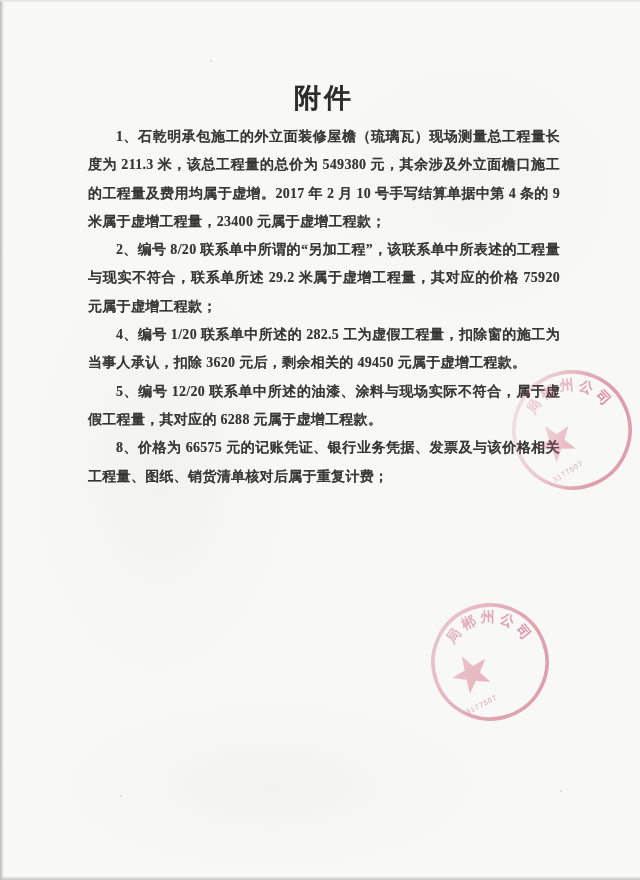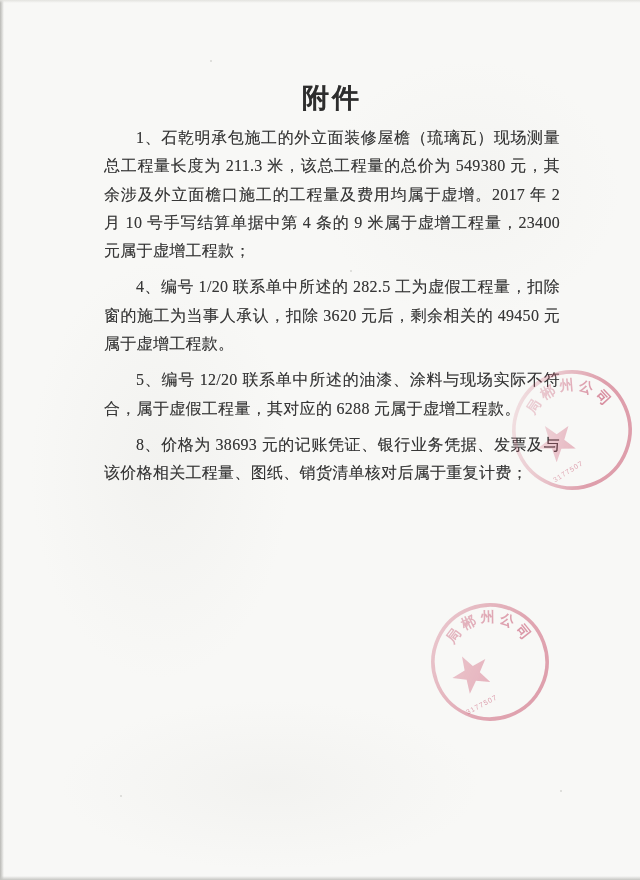--- a/index.html
+++ b/index.html
@@ -20,30 +20,31 @@
     opacity:.8;}
   .blotch{position:absolute;border-radius:50%;pointer-events:none;}
   .b1{left:30px;top:260px;width:260px;height:420px;
     background:radial-gradient(closest-side,rgba(210,210,206,.16),rgba(210,210,206,0));}
   .b2{left:320px;top:60px;width:300px;height:260px;
     background:radial-gradient(closest-side,rgba(214,214,210,.12),rgba(214,214,210,0));}
   .b3{left:60px;top:700px;width:420px;height:170px;
     background:radial-gradient(closest-side,rgba(208,208,204,.14),rgba(208,208,204,0));}
 
   
-  .doc{position:absolute;left:96px;top:80px;width:472px;color:#373737;}
+  .doc{position:absolute;left:88px;top:80px;width:472px;color:#373737;}
   .doc-title{
     text-align:center;font-weight:bold;font-size:27px;letter-spacing:3px;
     color:#2d2d2d;margin:0 0 7px 0;
     text-shadow:0 0 .6px rgba(40,40,40,.55);
   }
   .doc p{
-    margin:8px;font-size:16px;line-height:28.3px;text-indent:2em;
+    margin:0;font-size:14px;line-height:28.3px;text-indent:2em;
     text-align:justify;letter-spacing:.3px;
     text-shadow:0 0 .5px rgba(45,45,45,.45);
+    font-weight:bold;
   }
 
   
   .seal{position:absolute;width:170px;height:170px;filter:blur(.6px);}
   .seal svg{width:100%;height:100%;overflow:visible;}
   .seal-1{left:487px;top:345px;
     -webkit-mask-image:linear-gradient(100deg,rgba(0,0,0,.12) 8%,rgba(0,0,0,.55) 38%,#000 62%);
     mask-image:linear-gradient(100deg,rgba(0,0,0,.12) 8%,rgba(0,0,0,.55) 38%,#000 62%);}
   .seal-2{left:405px;top:577px;
     -webkit-mask-image:linear-gradient(115deg,rgba(0,0,0,.45) 12%,rgba(0,0,0,.9) 55%,#000 80%);
@@ -68,23 +69,24 @@
 <div class="blotch b2"></div>
 <div class="blotch b3"></div>
 <div class="speck" style="left:350px;top:270px;"></div>
 <div class="speck" style="left:120px;top:795px;"></div>
 <div class="speck" style="left:560px;top:790px;"></div>
 <div class="speck" style="left:210px;top:60px;"></div>
 
 <div class="doc">
   <h1 class="doc-title">附件</h1>
   <p>1、石乾明承包施工的外立面装修屋檐（琉璃瓦）现场测量总工程量长度为 211.3 米，该总工程量的总价为 549380 元，其余涉及外立面檐口施工的工程量及费用均属于虚增。2017 年 2 月 10 号手写结算单据中第 4 条的 9 米属于虚增工程量，23400 元属于虚增工程款；</p>
+  <p>2、编号 8/20 联系单中所谓的“另加工程”，该联系单中所表述的工程量与现实不符合，联系单所述 29.2 米属于虚增工程量，其对应的价格 75920 元属于虚增工程款；</p>
   <p>4、编号 1/20 联系单中所述的 282.5 工为虚假工程量，扣除窗的施工为当事人承认，扣除 3620 元后，剩余相关的 49450 元属于虚增工程款。</p>
   <p>5、编号 12/20 联系单中所述的油漆、涂料与现场实际不符合，属于虚假工程量，其对应的 6288 元属于虚增工程款。</p>
-  <p>8、价格为 38693 元的记账凭证、银行业务凭据、发票及与该价格相关工程量、图纸、销货清单核对后属于重复计费；</p>
+  <p>8、价格为 66575 元的记账凭证、银行业务凭据、发票及与该价格相关工程量、图纸、销货清单核对后属于重复计费；</p>
 </div>
 
 <div class="seal seal-1">
   <svg viewBox="0 0 170 170">
     <defs>
       <path id="arcA" d="M 50.4 65 A 40 40 0 1 1 115.6 110.7" fill="none"></path>
     </defs>
     <g transform="rotate(-24 85 85)">
       <circle class="ring" cx="85" cy="85" r="58"></circle>
       <polygon class="star" transform="translate(66 90) rotate(-12)" points="0,-20 4.7,-6.5 19,-6.2 7.6,2.5 11.8,16.2 0,8 -11.8,16.2 -7.6,2.5 -19,-6.2 -4.7,-6.5"></polygon>

